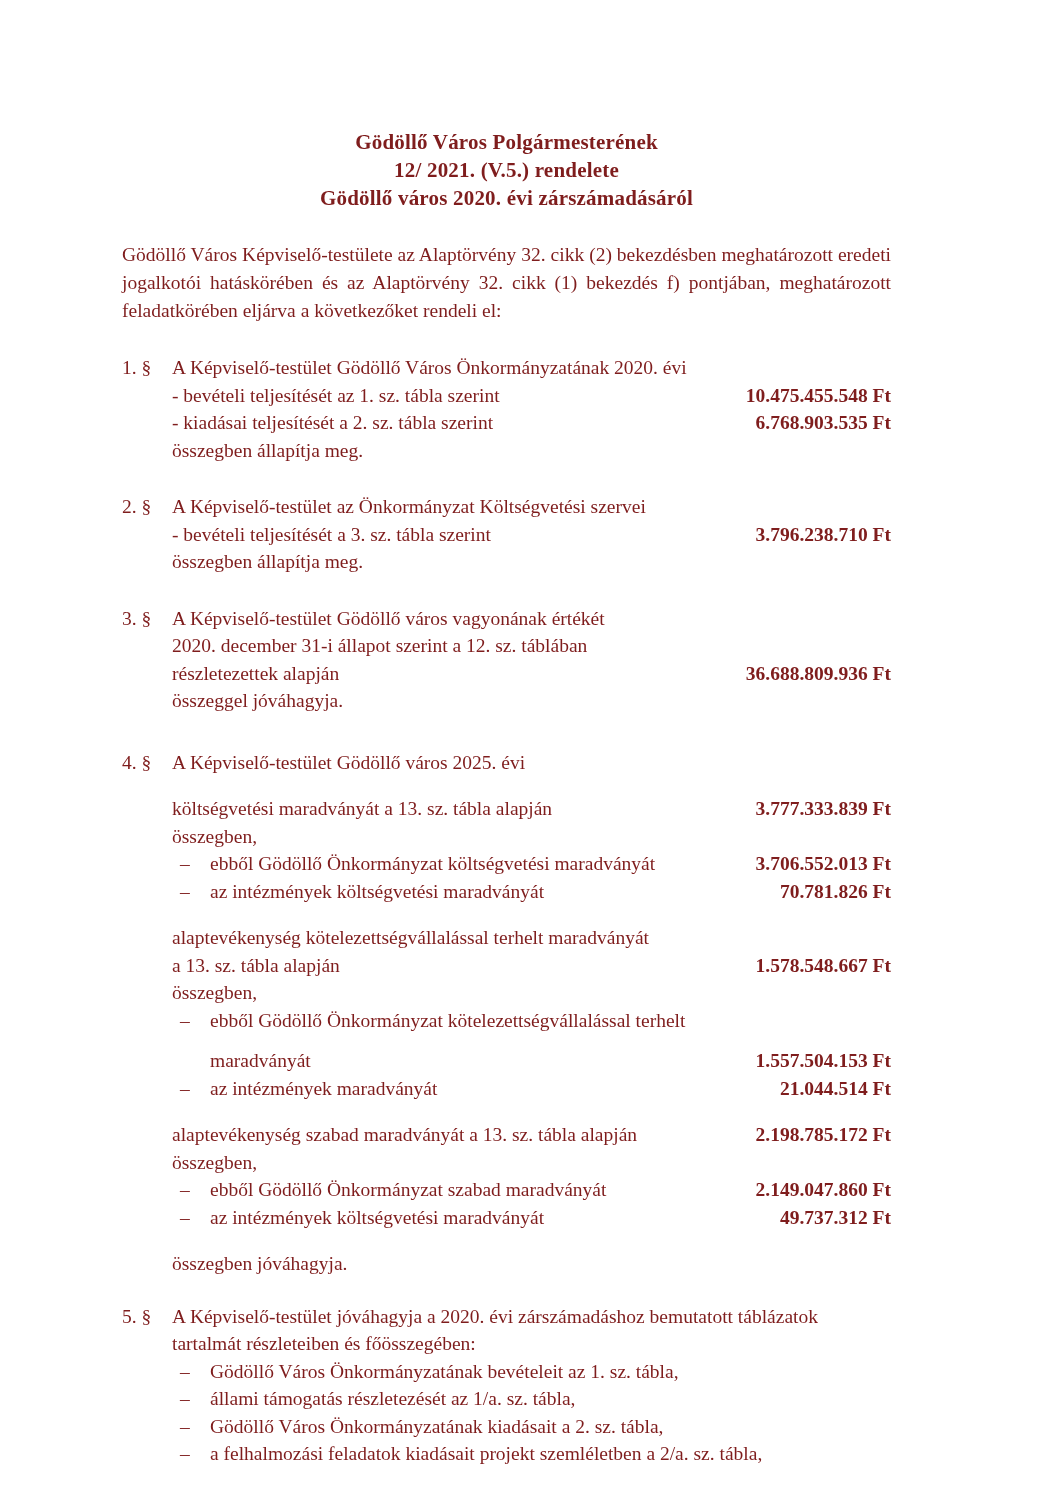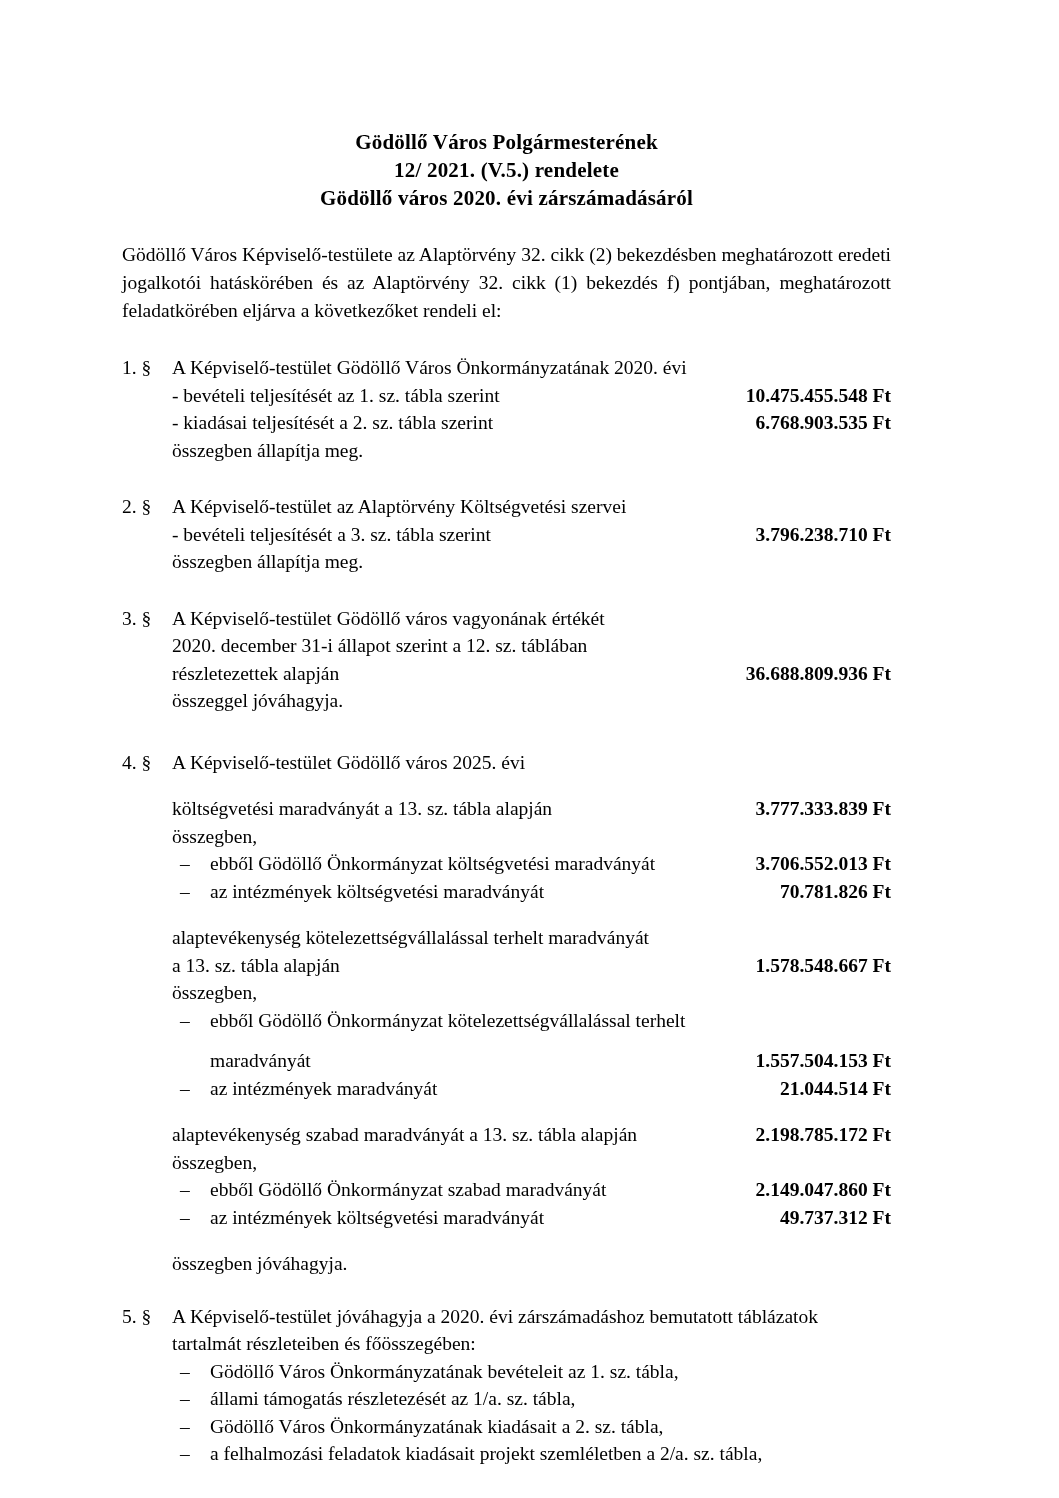--- a/index.html
+++ b/index.html
@@ -1,21 +1,21 @@
 <!DOCTYPE html>
 <html lang="hu"><head>
 <meta charset="utf-8">
 <style>
   * { margin:0; padding:0; box-sizing:border-box; }
   html,body { background:#ffffff; }
   .page {
     position:relative;
     width:1015px; height:1498px;
     background:#ffffff;
-    color:#000000;
+    color:#7f1d1d;
     font-family:"Liberation Serif","DejaVu Serif",serif;
     overflow:hidden;
   }
   .content {
     padding:128px 124px 0 122px;
   }
   .title-block {
     text-align:center;
     font-weight:bold;
     font-size:21px;
@@ -83,21 +83,21 @@
             </div>
             <div class="row text">
               <span class="rowtext">összegben állapítja meg.</span>
             </div>
           </div>
         </div>
         <div class="section s2">
           <div class="section-label">2. §</div>
           <div class="section-body">
             <div class="row text">
-              <span class="rowtext">A Képviselő-testület az Alaptörvény Költségvetési szervei</span>
+              <span class="rowtext">A Képviselő-testület az Önkormányzat Költségvetési szervei</span>
             </div>
             <div class="row text">
               <span class="rowtext">- bevételi teljesítését a 3. sz. tábla szerint</span>
               <span class="amount">3.796.238.710 Ft</span>
             </div>
             <div class="row text">
               <span class="rowtext">összegben állapítja meg.</span>
             </div>
           </div>
         </div>

